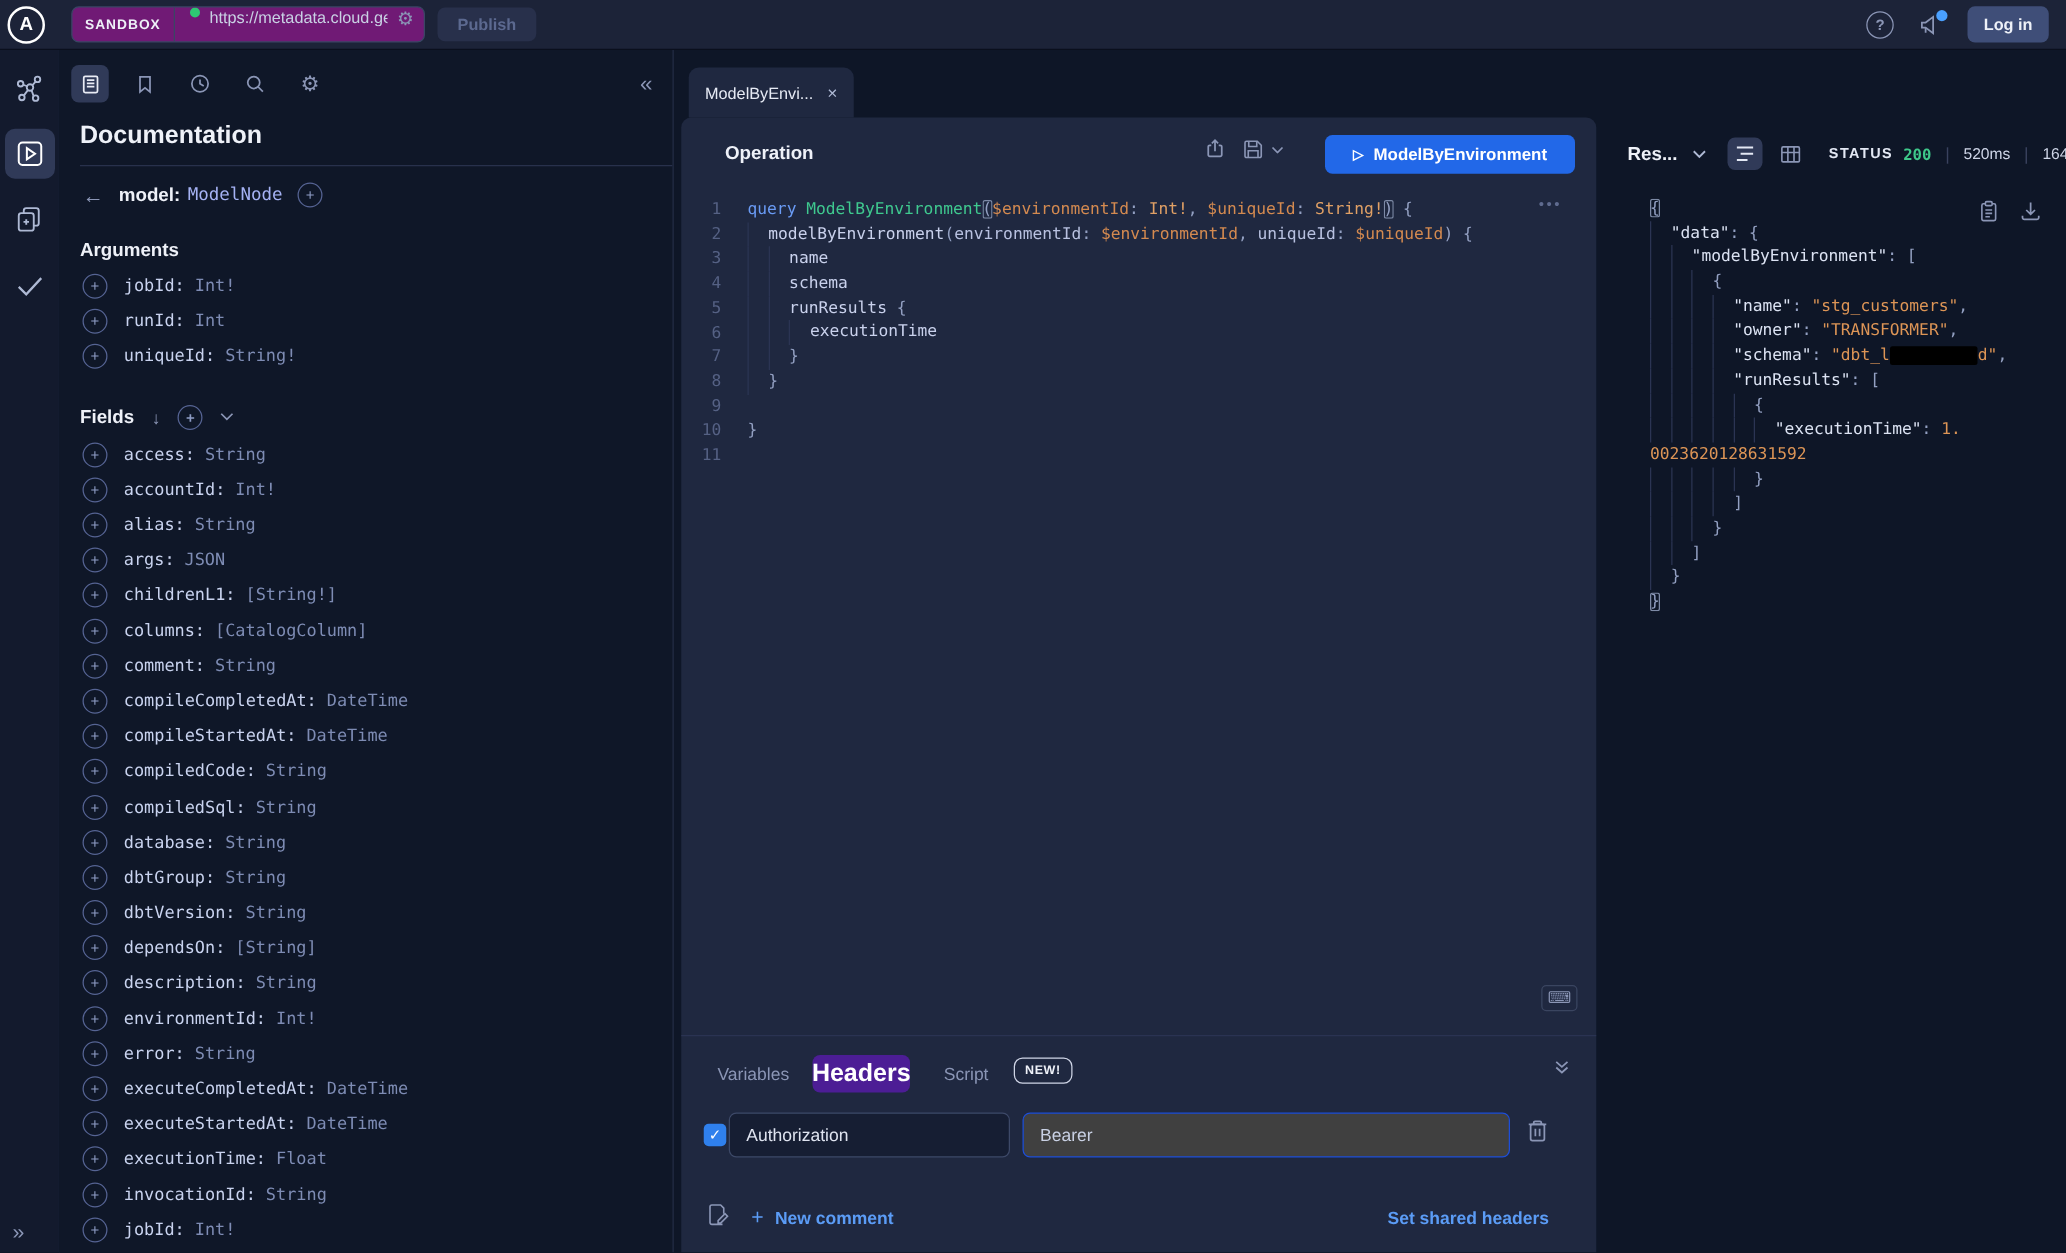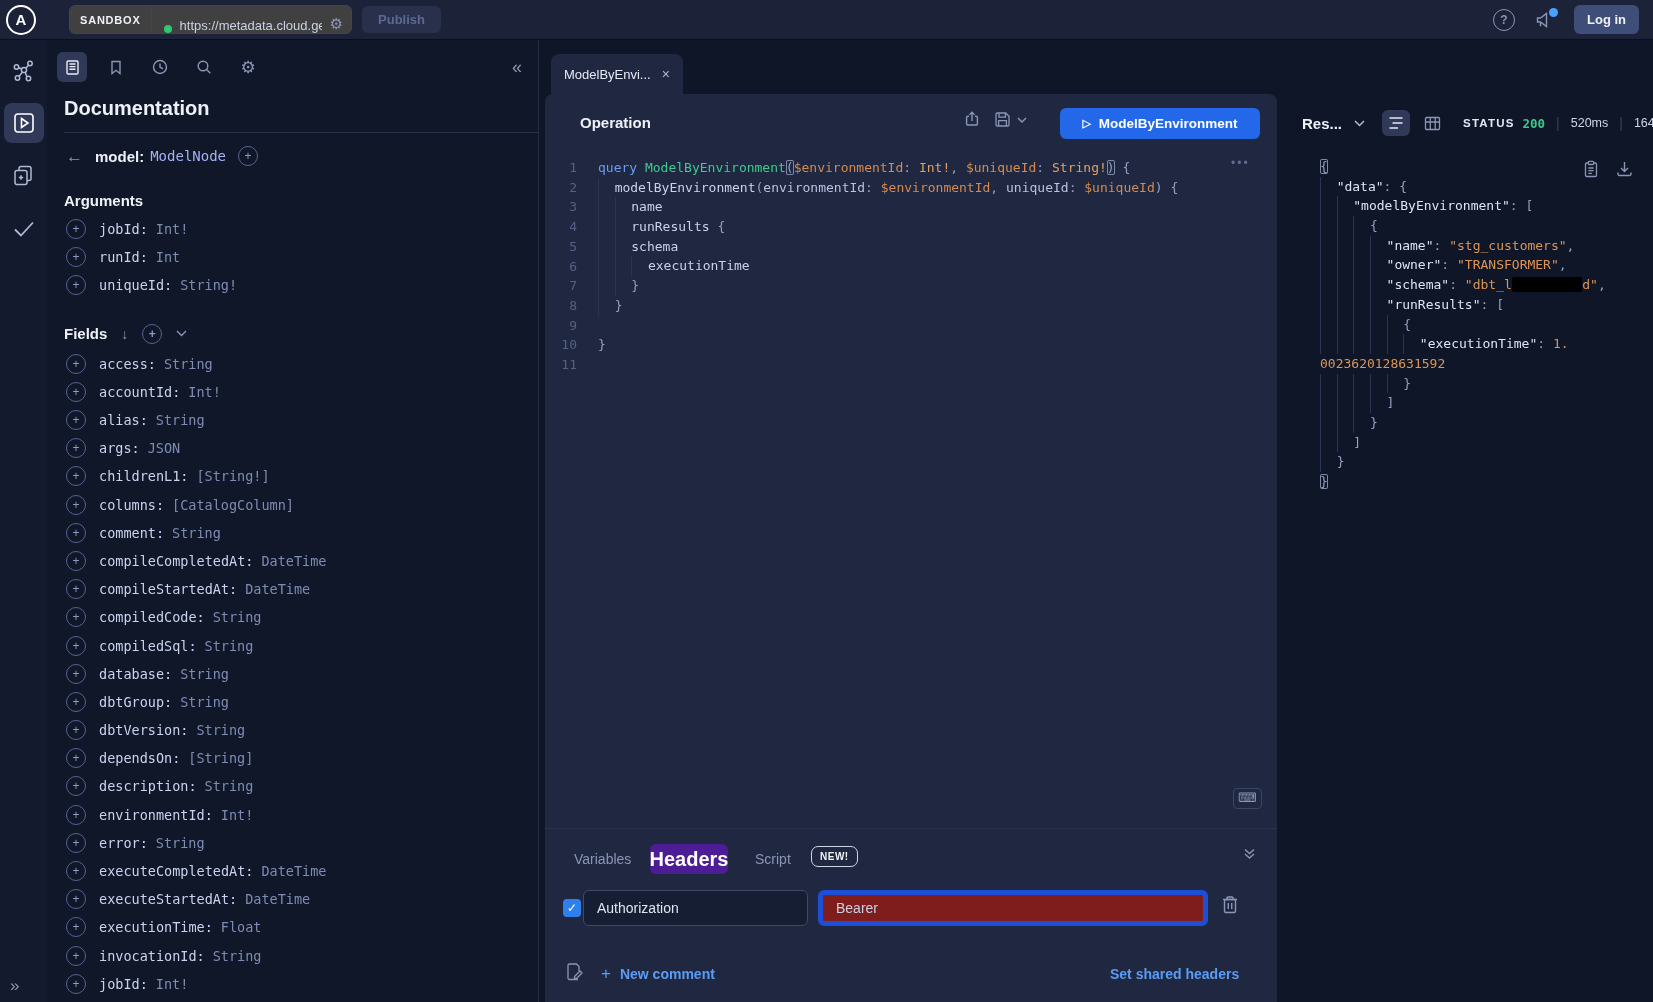--- a/index.html
+++ b/index.html
@@ -3,21 +3,21 @@
 <meta charset="utf-8">
 <style>
   html,body{margin:0;padding:0}
   body{width:1653px;height:1002px;position:relative;overflow:hidden;background:#0e1627;
        font-family:"Liberation Sans",sans-serif;-webkit-font-smoothing:antialiased}
   svg{display:block}
 
   
   .topbar{position:absolute;left:0;top:0;right:0;height:39px;background:#1c2338;display:flex;align-items:center;border-bottom:1px solid #0a0f1d;z-index:5}
   .logo{width:26px;height:26px;border:2px solid #fff;border-radius:50%;display:flex;align-items:center;justify-content:center;color:#fff;font-weight:bold;font-size:15px;margin-left:6px;flex:none}
-  .urlgrp{display:flex;align-items:flex-end;height:27px;border:1px solid #3a4564;border-radius:6px;margin-left:33px;background:#404040;overflow:hidden}
+  .urlgrp{display:flex;align-items:flex-start;height:27px;border:1px solid #3a4564;border-radius:6px;margin-left:21px;background:#701a75;overflow:hidden}
   .sandbox{padding:0 10px;font-size:11px;font-weight:bold;letter-spacing:.8px;color:#eef1f8;border-right:1px solid #3a4564;display:flex;align-items:center;height:100%}
   .gdot{width:8px;height:8px;border-radius:50%;background:#2ec973;margin:0 8px 0 12px;flex:none}
   .url{font-size:13px;color:#c9d1e4;width:142px;overflow:hidden;white-space:nowrap}
   .gearbtn{padding:0 8px;color:#8b96b6;font-size:15px}
   .publish{margin-left:10px;background:#28304b;color:#5c6990;font-weight:bold;font-size:13px;border:none;border-radius:6px;padding:6px 16px;font-family:inherit}
   .tbright{margin-left:auto;display:flex;align-items:center;gap:20px;margin-right:14px}
   .helpc{width:20px;height:20px;border:1.5px solid #8b96b6;border-radius:50%;color:#8b96b6;font-size:12px;font-weight:bold;display:flex;align-items:center;justify-content:center}
   .mega{position:relative;color:#8b96b6}
   .megadot{position:absolute;top:-3px;right:-4px;width:9px;height:9px;background:#4aa0ff;border-radius:50%}
   .login{background:#3f4e78;color:#eef1f8;font-weight:bold;font-size:13px;border:none;border-radius:6px;padding:7px 13px;font-family:inherit}
@@ -68,21 +68,21 @@
   .c-red{background:#000;border-radius:2px}
   .kbhint{position:absolute;left:688px;top:694px;width:27px;height:19px;border:1px solid #3a4560;border-radius:4px;color:#8b96b6;font-size:13px;line-height:17px;text-align:center}
 
   
   .hdiv{position:absolute;left:0;right:0;top:734px;border-top:1px solid #2a3352}
   .btab{position:absolute;font-size:14px;color:#8b96b6}
   .btabsel{position:absolute;left:105px;top:750px;width:78px;height:30px;background:#4c1d95;border-radius:6px;color:#fff;font-weight:bold;display:flex;align-items:center;justify-content:center;font-size:20px}
   .newbadge{position:absolute;left:266px;top:752px;border:1px solid #cfd5e6;border-radius:7px;color:#eef1f8;font-size:10px;font-weight:bold;letter-spacing:.5px;padding:4px 8px}
   .chk{position:absolute;left:18px;top:805px;width:18px;height:18px;background:#2f80ed;border-radius:4px;color:#fff;font-size:12px;display:flex;align-items:center;justify-content:center}
   .keyinput{position:absolute;left:38px;top:796px;width:225px;height:36px;background:#161e33;border:1px solid #3d4968;border-radius:6px;color:#dfe4f0;font-size:14px;display:flex;align-items:center;padding-left:13px;box-sizing:border-box}
-  .valinput{position:absolute;left:273px;top:796px;width:390px;height:36px;background:#7f1d1d;border:5px solid #1d4ed8;border-radius:6px;display:flex;align-items:center;color:#c9d1e4;font-size:14px;padding-left:13px;box-sizing:border-box}
+  .valinput{position:absolute;left:273px;top:796px;width:390px;height:36px;background:#404040;border:1px solid #1d4ed8;border-radius:6px;display:flex;align-items:center;color:#c9d1e4;font-size:14px;padding-left:13px;box-sizing:border-box}
   .tokbox{position:absolute;left:67px;top:3px;width:318px;height:28px;background:#000;border-radius:3px;display:flex;align-items:center;padding-left:20px;color:#fff;font-family:"DejaVu Sans Mono",monospace;font-weight:bold;font-size:13px;letter-spacing:.5px;box-sizing:border-box}
   .linkbtn{color:#5b9cf6;font-weight:bold;font-size:14px;position:absolute;display:flex;align-items:center;gap:9px}
   .plus16{font-size:17px;font-weight:normal}
 
   
   .resphdr{position:absolute;left:1302px;top:108px;height:30px;display:flex;align-items:center}
   .restitle{font-size:15px;font-weight:bold;color:#eef1f8}
   .rchev{margin-left:12px;color:#aeb9d4}
   .rbtn{width:28px;height:26px;border-radius:6px;display:flex;align-items:center;justify-content:center;color:#8b96b6}
   .rbtn.sel{background:#303a58;color:#e3e8f4}
@@ -384,22 +384,22 @@
       <div>7</div>
       <div>8</div>
       <div>9</div>
       <div>10</div>
       <div>11</div>
     </div>
   <div class="codebox" id="code-lines">
       <div class="cl"><span class="c-kw">query</span><span class="c-pln"> </span><span class="c-opn">ModelByEnvironment</span><span class="c-brm">(</span><span class="c-var">$environmentId</span><span class="c-pun">: </span><span class="c-typ">Int!</span><span class="c-pun">, </span><span class="c-var">$uniqueId</span><span class="c-pun">: </span><span class="c-typ">String!</span><span class="c-brm">)</span><span class="c-pun"> {</span></div>
       <div class="cl"><span class="ig"></span><span class="c-fld">modelByEnvironment</span><span class="c-pun">(</span><span class="c-arg">environmentId</span><span class="c-pun">: </span><span class="c-var">$environmentId</span><span class="c-pun">, </span><span class="c-arg">uniqueId</span><span class="c-pun">: </span><span class="c-var">$uniqueId</span><span class="c-pun">) {</span></div>
       <div class="cl"><span class="ig"></span><span class="ig"></span><span class="c-fld">name</span></div>
+      <div class="cl"><span class="ig"></span><span class="ig"></span><span class="c-fld">schema</span></div>
       <div class="cl"><span class="ig"></span><span class="ig"></span><span class="c-fld">runResults</span><span class="c-pun"> {</span></div>
-      <div class="cl"><span class="ig"></span><span class="ig"></span><span class="c-fld">schema</span></div>
       <div class="cl"><span class="ig"></span><span class="ig"></span><span class="ig"></span><span class="c-fld">executionTime</span></div>
       <div class="cl"><span class="ig"></span><span class="ig"></span><span class="c-pun">}</span></div>
       <div class="cl"><span class="ig"></span><span class="c-pun">}</span></div>
       <div class="cl"></div>
       <div class="cl"><span class="c-pun">}</span></div>
     </div>
 
   <span class="kbhint">⌨</span>
 
   <div class="hdiv"></div>

